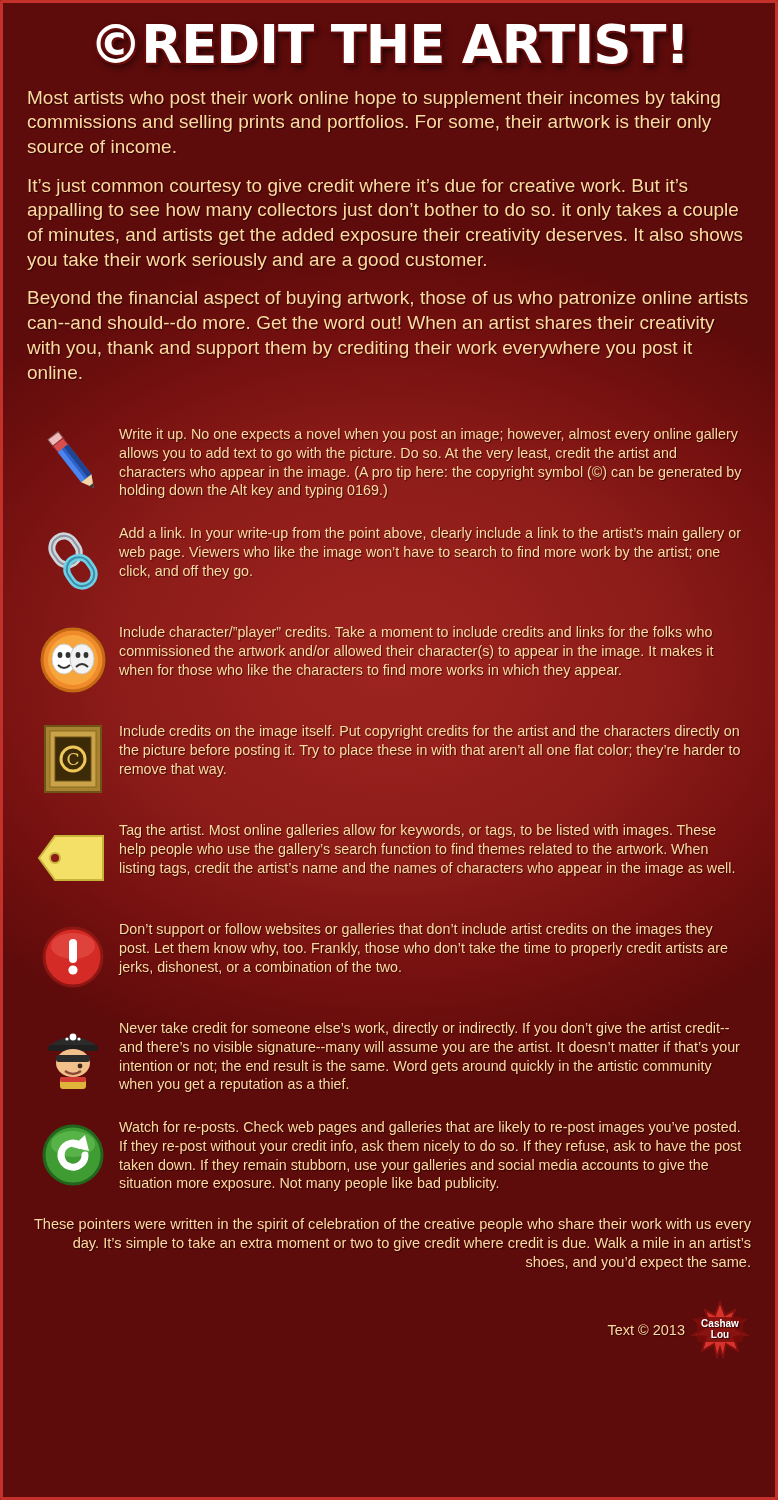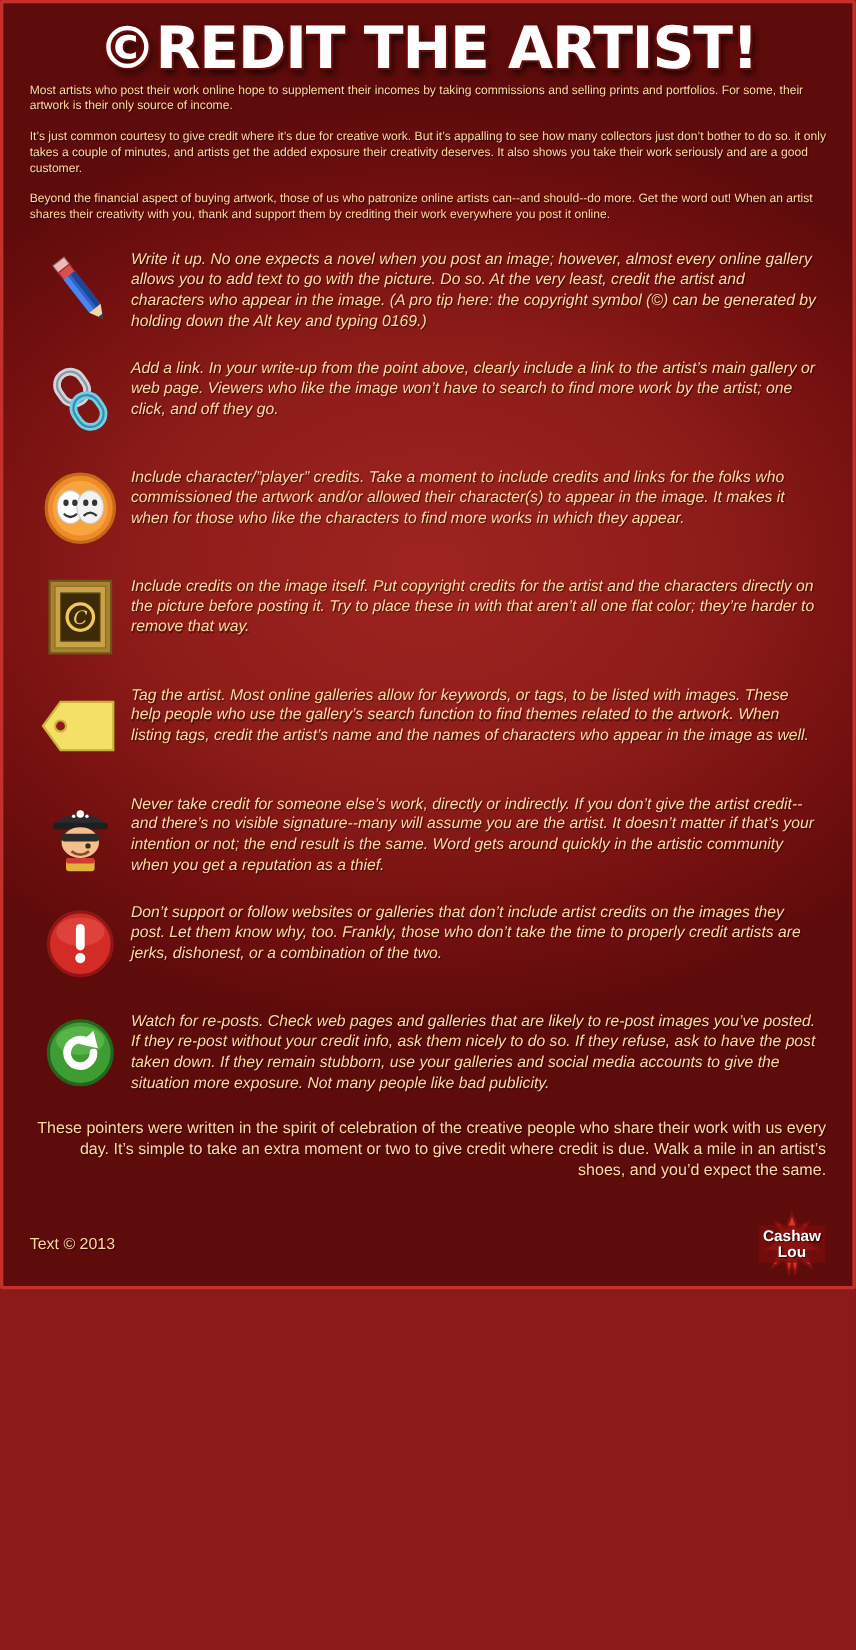--- a/index.html
+++ b/index.html
@@ -9,21 +9,21 @@
   body {
     width: 778px;
     height: 1500px;
     background: #8b1a18;
     font-family: "Liberation Sans", sans-serif;
     overflow: hidden;
   }
   .page {
     position: relative;
     width: 778px;
-    height: 1172px;
+    height: 1500px;
     box-sizing: border-box;
     background:
       radial-gradient(ellipse 560px 420px at 50% 44%, #9e2420 0%, #8d1c19 48%, #73100f 78%, #5e0b0b 100%);
     border: 3px solid #c4312b;
     border-radius: 2px;
     padding: 0 24px;
   }
 
   
   .title-wrap {
@@ -40,35 +40,34 @@
       0 0 2px #5a0a08,
       2px 2px 0 #6d0d0b,
       -2px 1px 0 #6d0d0b,
       3px 4px 7px rgba(0,0,0,0.75);
     white-space: nowrap;
     line-height: 1.05;
   }
 
   
   .intro {
-    margin-top: 2px;
-    color: #ffd9a0;
-    font-size: 11px;
+    margin-top: 13px;
+    color: #ffd9a0;
+    font-size: 19px;
     line-height: 1.30;
     text-shadow: 1px 1px 1px rgba(0,0,0,0.55);
   }
   .intro p {
     margin: 0 0 14px 0;
   }
   .intro p:last-child { margin-bottom: 0; }
 
   
   .tips {
-    margin-top: 22px;
-    font-style: italic;
+    margin-top: 38px;
   }
   .tip {
     display: flex;
     align-items: flex-start;
     margin-bottom: 21px;
   }
   .tip-icon {
     width: 92px;
     min-width: 92px;
     height: 78px;
@@ -94,42 +93,42 @@
     line-height: 1.31;
     text-shadow: 1px 1px 1px rgba(0,0,0,0.55);
     text-align: right;
   }
 
   
   .footer {
     margin-top: 26px;
     display: flex;
     align-items: center;
-    justify-content: space-between;
-    gap: 24px;
+    justify-content: flex-end;
+    gap: 4px;
   }
   .footer-text {
     color: #ffd9a0;
     font-size: 14.5px;
     text-shadow: 1px 1px 1px rgba(0,0,0,0.55);
   }
   .logo {
     position: relative;
     width: 62px;
     height: 62px;
     display: flex;
     align-items: center;
     justify-content: center;
   }
   .logo-label {
     position: relative;
     z-index: 3;
     text-align: center;
     color: #ffffff;
-    font-size: 14px;
+    font-size: 10px;
     font-weight: bold;
     line-height: 1.05;
     background: rgba(120,12,10,0.82);
     padding: 2px 4px;
     border-radius: 2px;
     text-shadow: 1px 1px 1px rgba(0,0,0,0.7);
   }
 </style>
 </head>
 <body>
@@ -217,52 +216,52 @@
         <svg width="76" height="60" viewBox="0 0 76 60">
           <path d="M20 8 L68 8 L68 52 L20 52 L4 30 Z" fill="#f5e067" stroke="#c9b43a" stroke-width="2"></path>
           <circle cx="20" cy="30" r="5" fill="#8b1a18" stroke="#c9b43a" stroke-width="2"></circle>
         </svg>
       </div>
       <div class="tip-text">Tag the artist. Most online galleries allow for keywords, or tags, to be listed with images. These help people who use the gallery’s search function to find themes related to the artwork. When listing tags, credit the artist’s name and the names of characters who appear in the image as well.</div>
     </div>
 
     <div class="tip">
       <div class="tip-icon">
+        <svg width="64" height="64" viewBox="0 0 64 64">
+          <circle cx="32" cy="32" r="29" fill="#d42b26" stroke="#8e1713" stroke-width="3"></circle>
+          <ellipse cx="32" cy="21" rx="22" ry="13" fill="#e8544c" opacity="0.55"></ellipse>
+          <rect x="28" y="14" width="8" height="24" rx="4" fill="#ffffff"></rect>
+          <circle cx="32" cy="45" r="4.6" fill="#ffffff"></circle>
+        </svg>
+      </div>
+      <div class="tip-text">Don’t support or follow websites or galleries that don’t include artist credits on the images they post. Let them know why, too. Frankly, those who don’t take the time to properly credit artists are jerks, dishonest, or a combination of the two.</div>
+    </div>
+
+    <div class="tip">
+      <div class="tip-icon">
         <svg width="66" height="74" viewBox="0 0 66 74">
           <path d="M10 26 q23 -16 46 0 l-2 6 q-21 -9 -42 0 Z" fill="#2b2b2b"></path>
           <rect x="8" y="26" width="50" height="6" rx="3" fill="#1f1f1f"></rect>
           <circle cx="33" cy="18" r="3.4" fill="#ffffff"></circle>
           <circle cx="27" cy="20" r="1.6" fill="#ffffff"></circle>
           <circle cx="39" cy="20" r="1.6" fill="#ffffff"></circle>
           <ellipse cx="33" cy="44" rx="17" ry="14" fill="#f2c08a"></ellipse>
           <rect x="16" y="36" width="34" height="7" rx="3" fill="#2b2b2b"></rect>
           <circle cx="40" cy="47" r="2.4" fill="#3b2a1a"></circle>
           <path d="M25 52 q8 6 16 0" stroke="#8a4a33" stroke-width="2.4" fill="none"></path>
           <rect x="20" y="58" width="26" height="12" rx="3" fill="#e0b33a"></rect>
           <rect x="20" y="58" width="26" height="5" rx="2" fill="#d23b33"></rect>
         </svg>
       </div>
       <div class="tip-text">Never take credit for someone else’s work, directly or indirectly. If you don’t give the artist credit--and there’s no visible signature--many will assume you are the artist. It doesn’t matter if that’s your intention or not; the end result is the same. Word gets around quickly in the artistic community when you get a reputation as a thief.</div>
     </div>
 
     <div class="tip">
       <div class="tip-icon">
         <svg width="64" height="64" viewBox="0 0 64 64">
-          <circle cx="32" cy="32" r="29" fill="#d42b26" stroke="#8e1713" stroke-width="3"></circle>
-          <ellipse cx="32" cy="21" rx="22" ry="13" fill="#e8544c" opacity="0.55"></ellipse>
-          <rect x="28" y="14" width="8" height="24" rx="4" fill="#ffffff"></rect>
-          <circle cx="32" cy="45" r="4.6" fill="#ffffff"></circle>
-        </svg>
-      </div>
-      <div class="tip-text">Don’t support or follow websites or galleries that don’t include artist credits on the images they post. Let them know why, too. Frankly, those who don’t take the time to properly credit artists are jerks, dishonest, or a combination of the two.</div>
-    </div>
-
-    <div class="tip">
-      <div class="tip-icon">
-        <svg width="64" height="64" viewBox="0 0 64 64">
           <circle cx="32" cy="32" r="29" fill="#3f9c33" stroke="#23651c" stroke-width="3"></circle>
           <ellipse cx="32" cy="21" rx="22" ry="13" fill="#6fc95e" opacity="0.5"></ellipse>
           <path d="M44 32 a12 12 0 1 1 -5 -9.6" fill="none" stroke="#ffffff" stroke-width="7" stroke-linecap="round"></path>
           <polygon points="44,12 48,28 31,24" fill="#ffffff"></polygon>
         </svg>
       </div>
       <div class="tip-text">Watch for re-posts. Check web pages and galleries that are likely to re-post images you’ve posted. If they re-post without your credit info, ask them nicely to do so. If they refuse, ask to have the post taken down. If they remain stubborn, use your galleries and social media accounts to give the situation more exposure. Not many people like bad publicity.</div>
     </div>
 
   </div>

